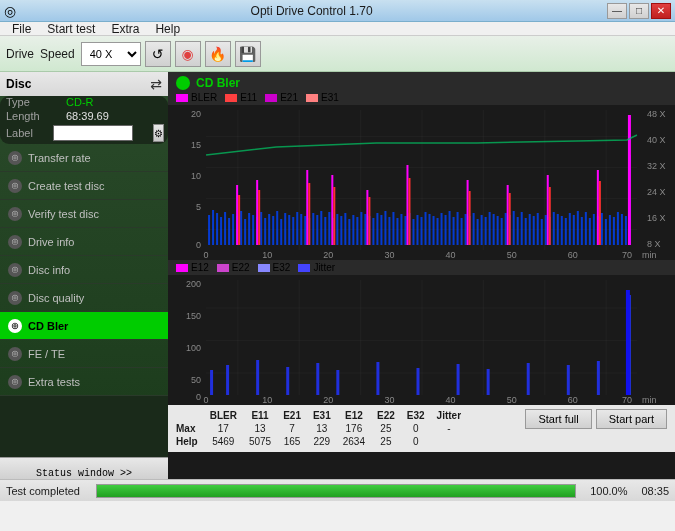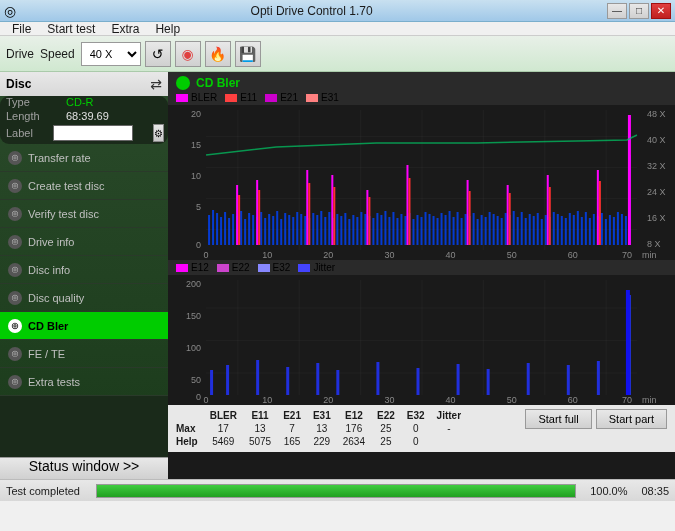--- a/index.html
+++ b/index.html
@@ -39,21 +39,21 @@
     .label-row { display: flex; align-items: center; gap: 20px; margin-top: 2px; }
     .label-input { width: 80px; height: 16px; background: white; border: 1px solid #666; font-size: 10px; }
     .label-btn { width: 18px; height: 18px; background: linear-gradient(to bottom, #e8e8e8, #c8c8c8); border: 1px solid #888; cursor: pointer; display: flex; align-items: center; justify-content: center; font-size: 10px; }
     
     .nav-item { height: 28px; display: flex; align-items: center; padding: 0 8px; cursor: pointer; color: #c0c0c0; font-size: 11px; gap: 6px; border-bottom: 1px solid #2a3a2a; }
     .nav-item.active { background: #00cc00; color: #000; font-weight: bold; }
     .nav-icon { width: 14px; height: 14px; border-radius: 50%; background: #555; display: flex; align-items: center; justify-content: center; font-size: 8px; flex-shrink: 0; }
     .nav-item.active .nav-icon { background: white; }
 
     
-    .sidebar-status { background: linear-gradient(to bottom, #e8e8e8, #d0d0d0); height: 22px; display: flex; align-items: flex-start; justify-content: center; cursor: pointer; font-size: 14px; border-top: 1px solid #999; }
+    .sidebar-status { background: linear-gradient(to bottom, #e8e8e8, #d0d0d0); height: 22px; display: flex; align-items: flex-end; justify-content: center; cursor: pointer; font-size: 10px; border-top: 1px solid #999; font-family: Liberation Mono, monospace; }
 
     
     .content { flex: 1; background: #1a1a1a; display: flex; flex-direction: column; }
     .chart-title { color: #00cc00; font-size: 12px; font-weight: bold; margin-bottom: 2px; display: flex; align-items: center; gap: 6px; }
     .chart-title-icon { width: 14px; height: 14px; border-radius: 50%; background: #00cc00; display: inline-block; }
     
     .legend { display: flex; gap: 8px; margin-bottom: 2px; font-size: 10px; }
     .legend-item { display: flex; align-items: center; gap: 3px; }
     .legend-color { width: 12px; height: 8px; }
 

